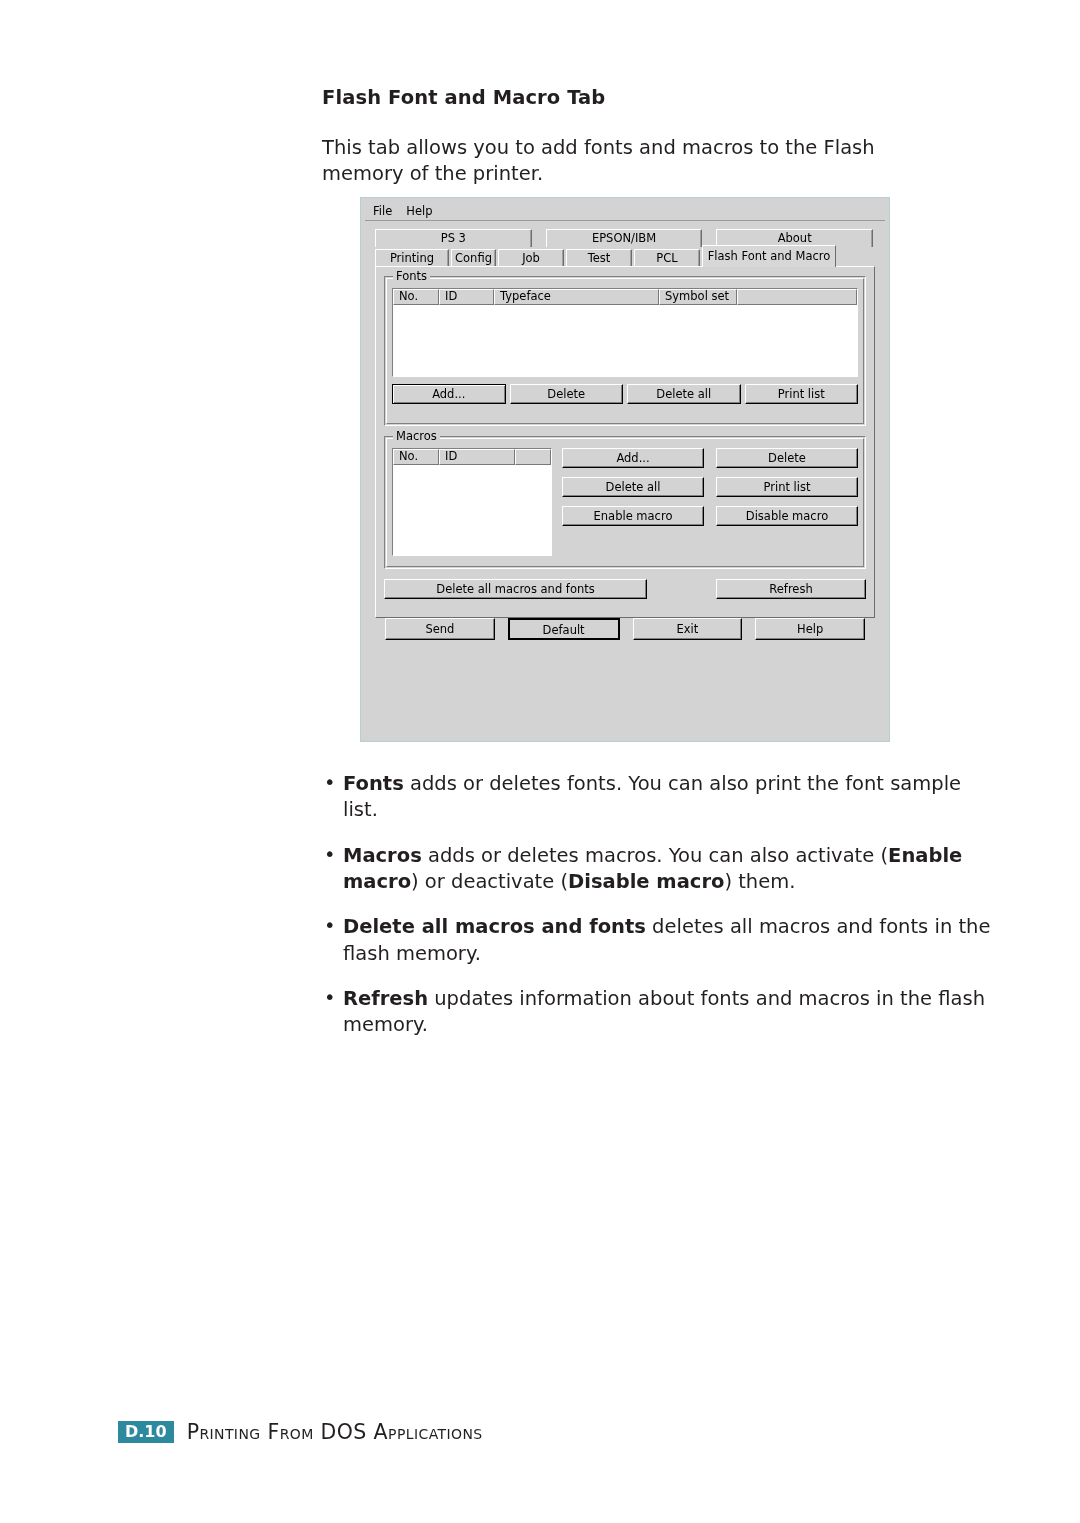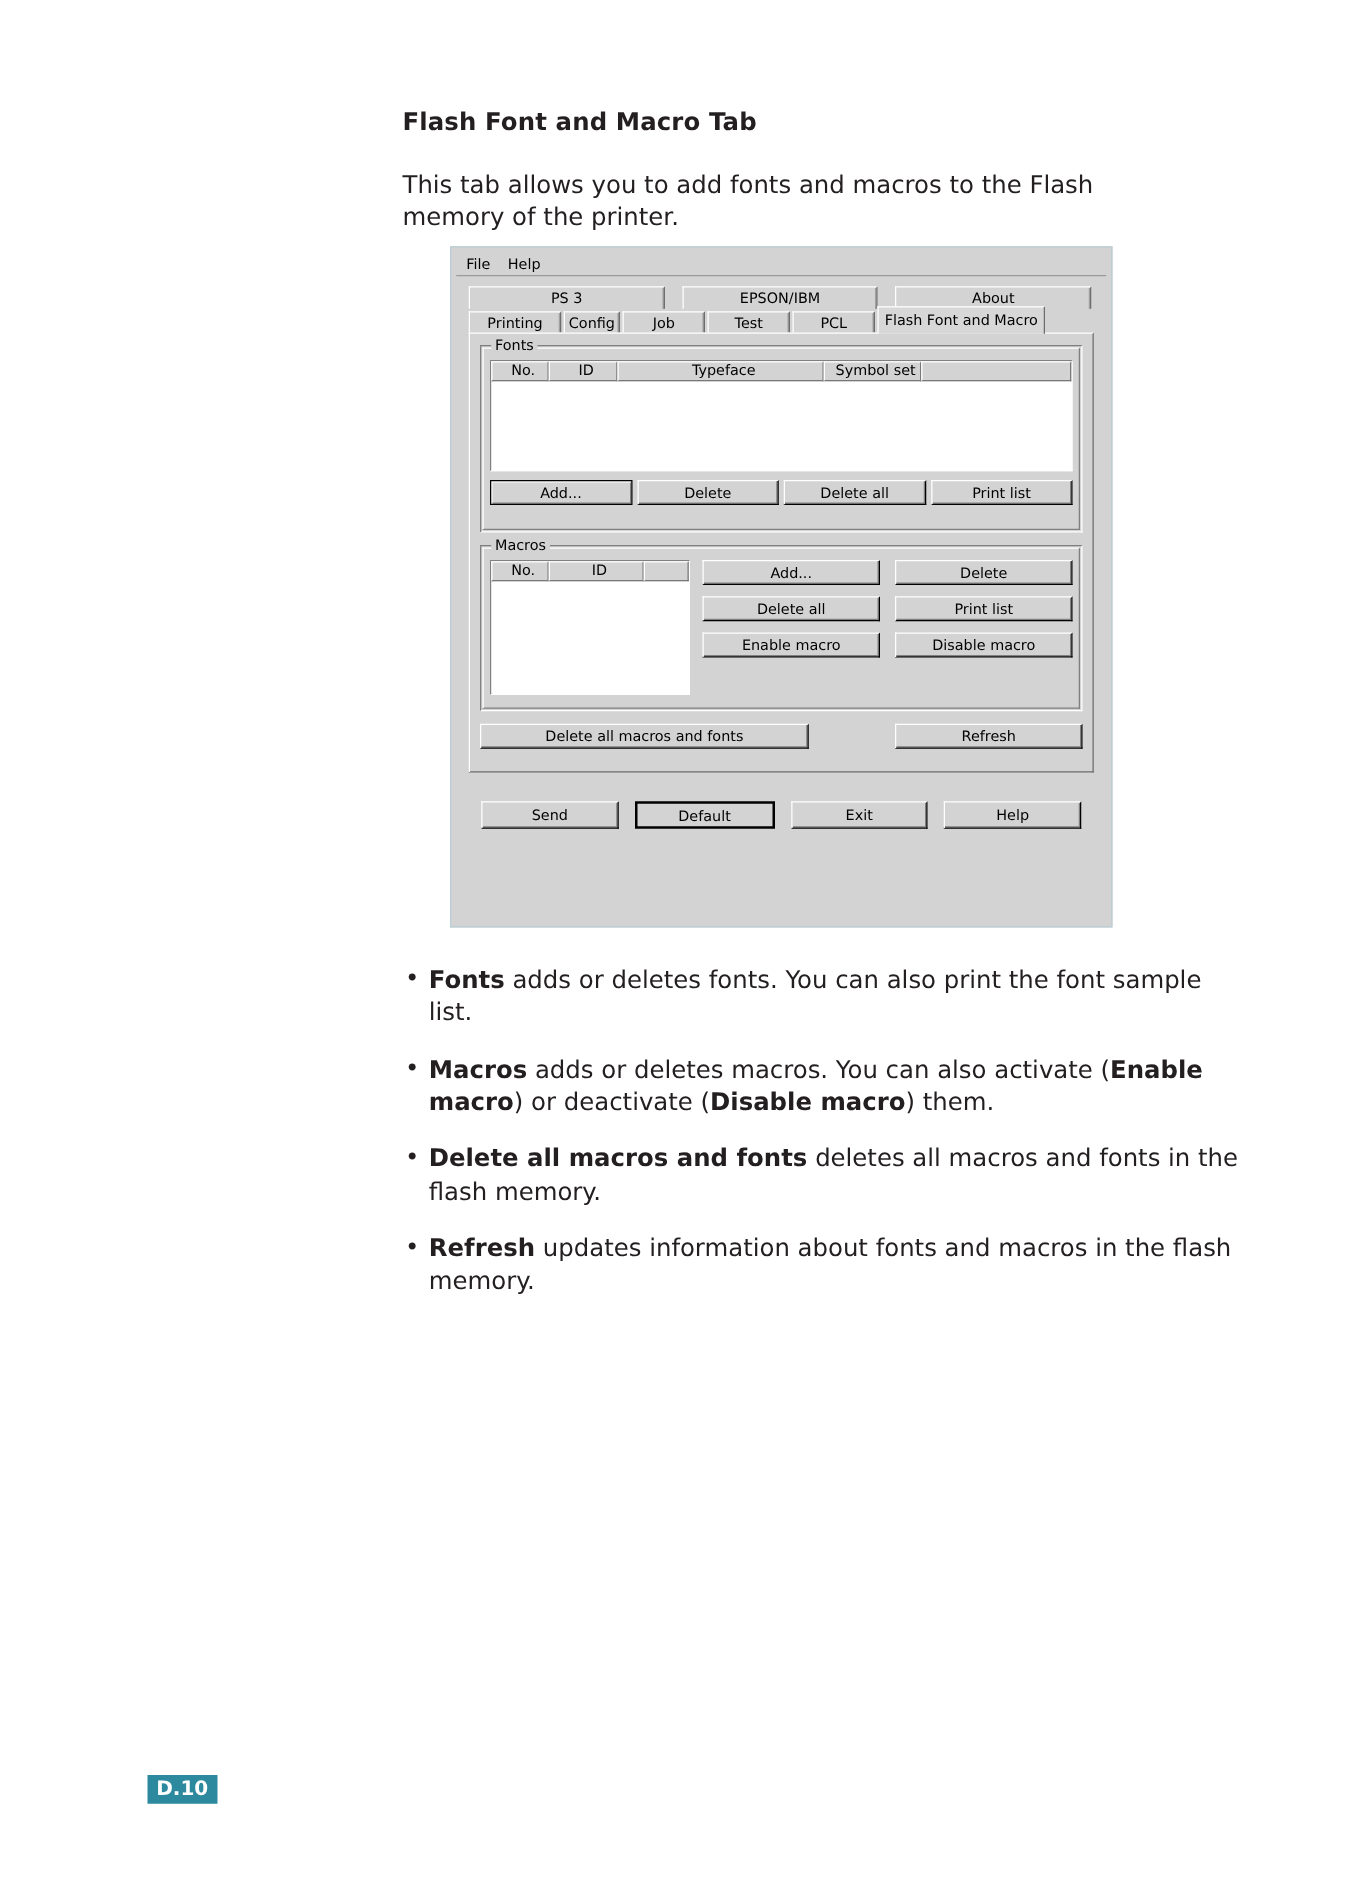--- a/index.html
+++ b/index.html
@@ -266,21 +266,20 @@
     border: 1px solid #808080;
     border-right-color: #ffffff;
     border-bottom-color: #ffffff;
     box-shadow: inset 1px 1px 0 0 #6d6d6d;
     box-sizing: border-box;
   }
   .list-head {
     display: flex;
     height: 16px;
     background: #d3d3d3;
-    text-align: center;
   }
   .list-head .col {
     background: #d3d3d3;
     border-top: 1px solid #ffffff;
     border-left: 1px solid #ffffff;
     border-right: 1px solid #787878;
     border-bottom: 1px solid #787878;
     box-sizing: border-box;
     font-size: 11.5px;
     line-height: 13px;
@@ -344,21 +343,20 @@
     margin-top: 2px;
   }
   .tab-bottom-row .wide { flex: 0 0 263px; }
   .tab-bottom-row .narrow { flex: 0 0 150px; margin-left: auto; }
 
   
   .dlg-buttons {
     display: flex;
     gap: 13px;
     padding: 0 10px;
-    margin-top: 23px;
   }
   .dlg-buttons .btn { flex: 1 1 0; height: 22px; line-height: 20px; }
 </style>
 </head>
 <body>
 
 <div class="doc-col">
   <h1 class="page-heading">Flash Font and Macro Tab</h1>
   <p class="intro-para">This tab allows you to add fonts and macros to the Flash memory of the printer.</p>
 </div>
@@ -476,13 +474,14 @@
     <span><b>Delete all macros and fonts</b><span> deletes all macros and fonts in the flash memory.</span></span>
   </div>
   <div class="bullet">
     <span class="dot">•</span>
     <span><b>Refresh</b><span> updates information about fonts and macros in the flash memory.</span></span>
   </div>
 </div>
 
 <div class="footer">
   <span class="folio" style="background: rgb(45, 138, 158);">D.10</span>
+  <span class="footer-title">Printing From DOS Applications</span>
 </div>
 
 </body></html>

